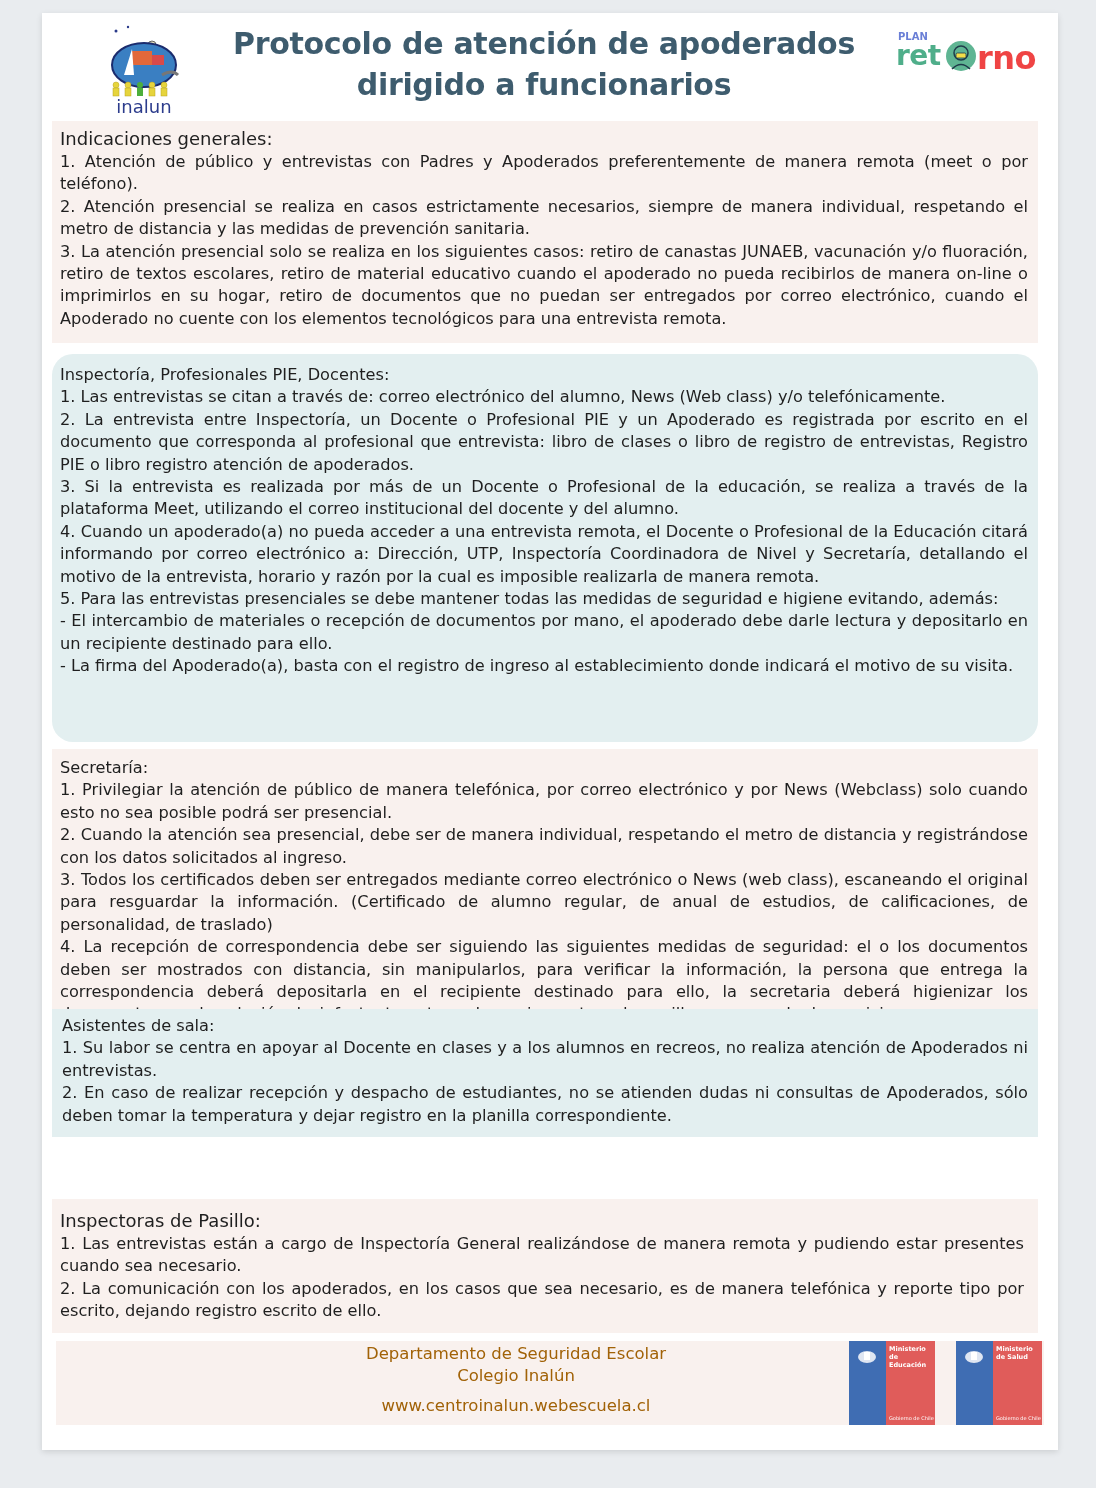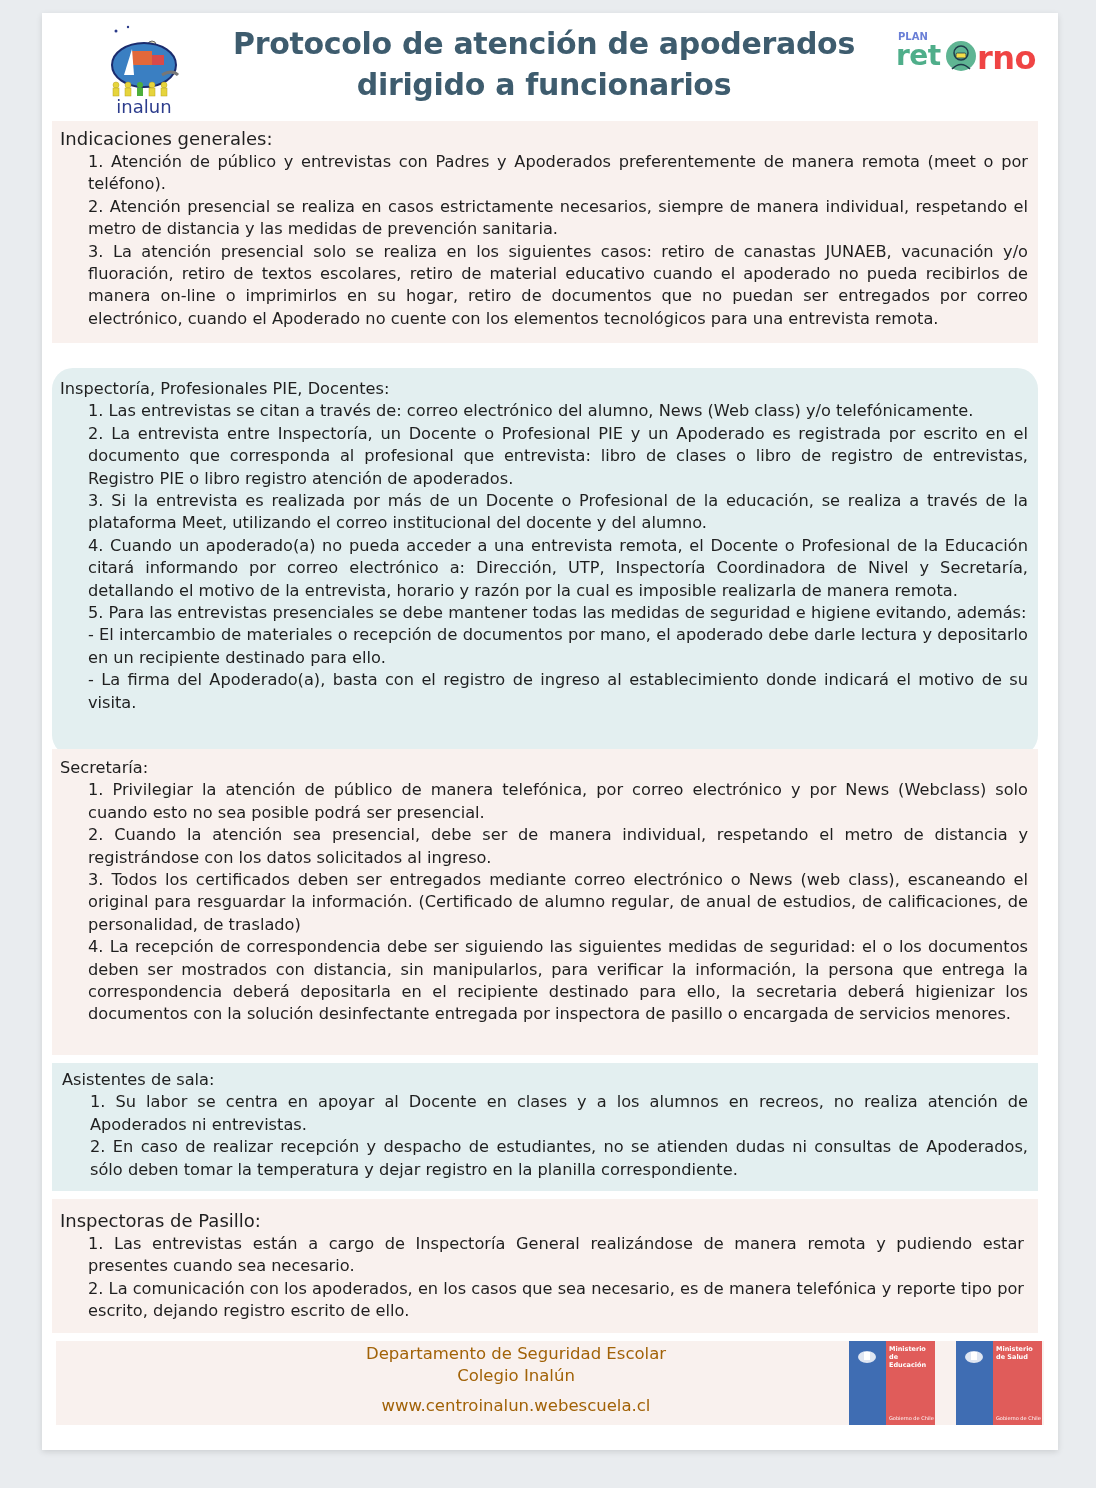--- a/index.html
+++ b/index.html
@@ -11,21 +11,21 @@
   .logo-retorno{position:absolute;left:854px;top:18px;width:140px;height:44px;}
   .plan{position:absolute;left:2px;top:0;font-size:10px;font-weight:bold;color:#6a7fd6;}
   .ret{position:absolute;left:0;top:8px;font-size:28px;font-weight:bold;color:#4fae8a;letter-spacing:-0.5px;}
   .rno{position:absolute;left:81px;top:8px;font-size:32px;font-weight:bold;color:#ef4444;letter-spacing:-0.5px;}
   .face{position:absolute;left:50px;top:10px;width:30px;height:30px;border-radius:50%;background:#5fb593;}
   .section{position:absolute;left:10px;width:986px;box-sizing:border-box;padding:6px 10px 6px 8px;font-size:16.2px;line-height:22.4px;text-align:justify;}
   .pink{background:#f9f1ee;}
   .blue{background:#e3eff0;}
   .sec-title{font-weight:normal;display:block;}
   .sec-title.big{font-size:18px;line-height:24px;}
-  .item{display:block;margin-left:28px;}
+  .item{display:block;}
   .footer{position:absolute;left:14px;top:1328px;width:988px;height:84px;background:#f9f1ee;}
   .foot-text{position:absolute;left:260px;width:400px;text-align:center;color:#a16207;font-size:16.5px;line-height:22px;}
   .ministry{position:absolute;top:0;width:86px;height:60px;}
   .m-blue{position:absolute;left:0;top:0;width:37px;height:84px;background:#3f6db3;}
   .m-red{position:absolute;left:37px;top:0;width:49px;height:84px;background:#e05c5a;}
   .m-name{position:absolute;left:40px;top:4px;font-size:6.5px;line-height:8px;color:#fff;font-weight:bold;}
   .m-gov{position:absolute;left:40px;top:74px;font-size:5px;color:#fff;}
   .m-shield{position:absolute;left:7px;top:6px;width:22px;height:18px;}
 </style>
 </head>
@@ -81,40 +81,40 @@
     </div>
   </div>
 
   <div class="section pink" style="top:108px;height:222px;">
     <span class="sec-title big">Indicaciones generales:</span>
     <span class="item"> 1. Atención de público y entrevistas con Padres y Apoderados preferentemente de manera remota (meet o por teléfono).</span>
     <span class="item">2. Atención presencial se realiza en casos estrictamente necesarios, siempre de manera individual, respetando el metro de distancia y las medidas de prevención sanitaria.</span>
     <span class="item">3. La atención presencial solo se realiza en los siguientes casos: retiro de canastas JUNAEB, vacunación y/o fluoración, retiro de textos escolares, retiro de material educativo cuando el apoderado no pueda recibirlos de manera on-line o imprimirlos en su hogar, retiro de documentos que no puedan ser entregados por correo electrónico, cuando el Apoderado no cuente con los elementos tecnológicos para una entrevista remota.</span>
   </div>
 
-  <div class="section blue" style="top:355px;height:388px;padding-top:10px;border-radius:21px;">
+  <div class="section blue" style="top:341px;height:388px;padding-top:10px;border-radius:21px;">
     <span class="sec-title">Inspectoría, Profesionales PIE, Docentes:</span>
     <span class="item">1. Las entrevistas se citan a través de: correo electrónico del alumno, News (Web class) y/o telefónicamente.</span>
     <span class="item">2. La entrevista entre Inspectoría, un Docente o Profesional PIE y un Apoderado es registrada por escrito en el documento que corresponda al profesional que entrevista: libro de clases o libro de registro de entrevistas, Registro PIE o libro registro atención de apoderados.</span>
     <span class="item">3. Si la entrevista es realizada por más de un Docente o Profesional de la educación, se realiza a través de la plataforma Meet, utilizando el correo institucional del docente y del alumno.</span>
     <span class="item">4. Cuando un apoderado(a) no pueda acceder a una entrevista remota, el Docente o Profesional de la Educación citará informando por correo electrónico a: Dirección, UTP, Inspectoría Coordinadora de Nivel y Secretaría, detallando el motivo de la entrevista, horario y razón por la cual es imposible realizarla de manera remota.</span>
     <span class="item">5. Para las entrevistas presenciales se debe mantener todas las medidas de seguridad e higiene evitando, además:</span>
     <span class="item">- El intercambio de materiales o recepción de documentos por mano, el apoderado debe darle lectura y depositarlo en un recipiente destinado para ello.</span>
     <span class="item"> - La firma del Apoderado(a), basta con el registro de ingreso al establecimiento donde indicará el motivo de su visita.</span>
   </div>
 
   <div class="section pink" style="top:736px;height:306px;padding-top:8px;">
     <span class="sec-title">Secretaría:</span>
     <span class="item">1. Privilegiar la atención de público de manera telefónica, por correo electrónico y por News (Webclass) solo cuando esto no sea posible podrá ser presencial.</span>
     <span class="item">2. Cuando la atención sea presencial, debe ser de manera individual, respetando el metro de distancia y registrándose con los datos solicitados al ingreso.</span>
     <span class="item">3. Todos los certificados deben ser entregados mediante correo electrónico o News (web class), escaneando el original para resguardar la información. (Certificado de alumno regular, de anual de estudios, de calificaciones, de personalidad, de traslado)</span>
     <span class="item">4. La recepción de correspondencia debe ser siguiendo las siguientes medidas de seguridad: el o los documentos deben ser mostrados con distancia, sin manipularlos, para verificar la información, la persona que entrega la correspondencia deberá depositarla en el recipiente destinado para ello, la secretaria deberá higienizar los documentos con la solución desinfectante entregada por inspectora de pasillo o encargada de servicios menores.</span>
   </div>
 
-  <div class="section blue" style="top:1050px;height:128px;padding-left:10px;">
+  <div class="section blue" style="top:996px;height:128px;padding-left:10px;">
     <span class="sec-title">Asistentes de sala:</span>
     <span class="item">1. Su labor se centra en apoyar al Docente en clases y a los alumnos en recreos, no realiza atención de Apoderados ni entrevistas.</span>
     <span class="item">2. En caso de realizar recepción y despacho de estudiantes, no se atienden dudas ni consultas de Apoderados, sólo deben tomar la temperatura y dejar registro en la planilla correspondiente.</span>
   </div>
 
   <div class="section pink" style="top:1186px;height:134px;padding-top:10px;padding-right:14px;">
     <span class="sec-title big">Inspectoras de Pasillo:</span>
     <span class="item">1. Las entrevistas están a cargo de Inspectoría General realizándose de manera remota y pudiendo estar presentes cuando sea necesario.</span>
     <span class="item">2. La comunicación con los apoderados, en los casos que sea necesario, es de manera telefónica y reporte tipo por escrito, dejando registro escrito de ello.</span>
   </div>

